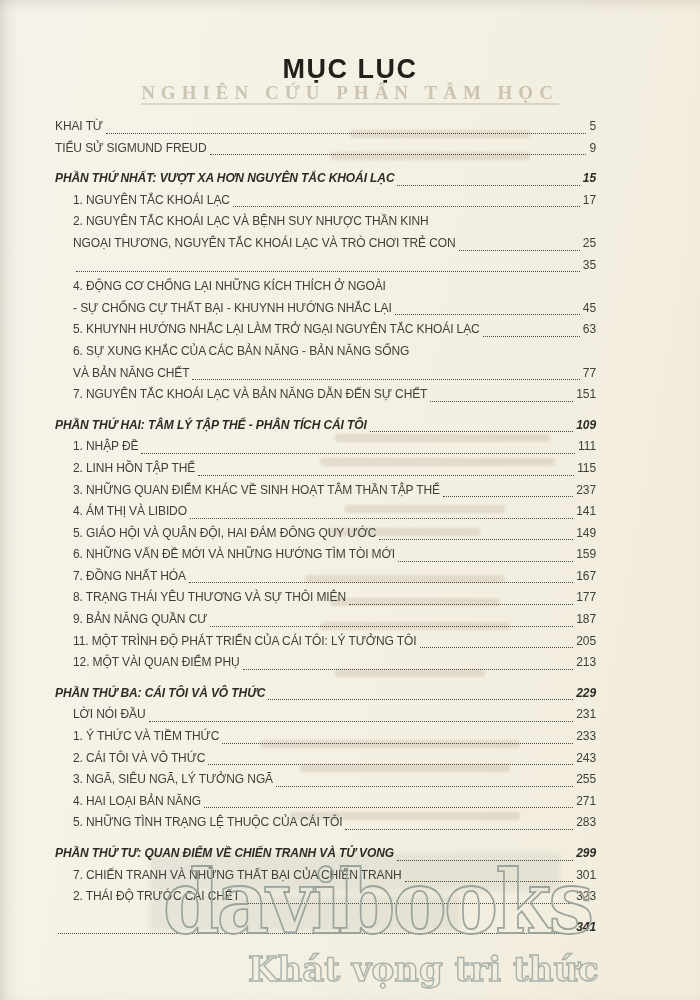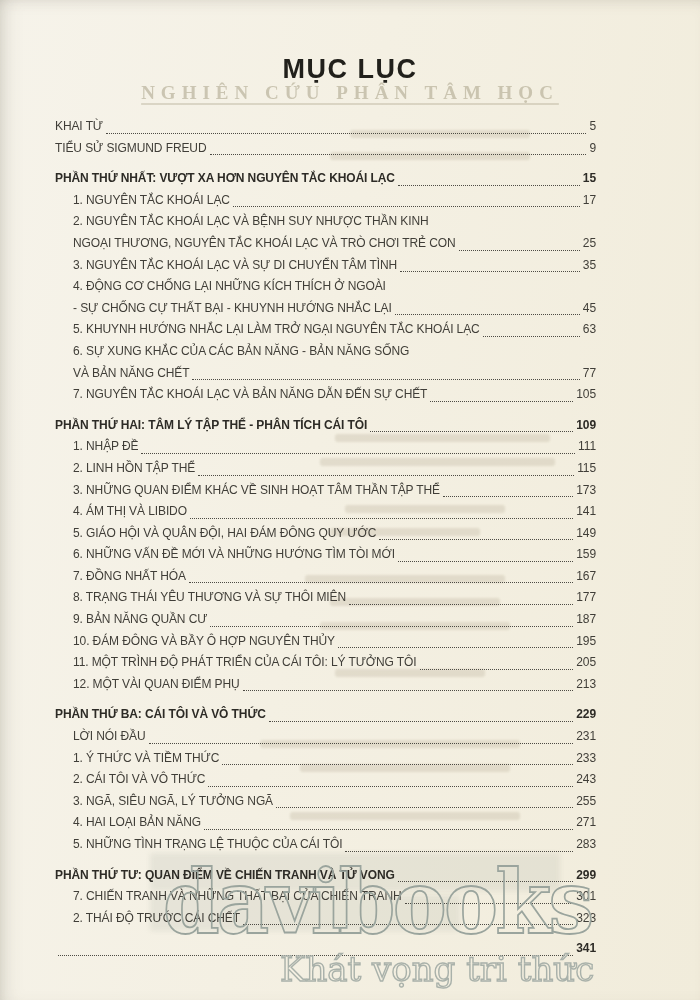--- a/index.html
+++ b/index.html
@@ -21,43 +21,43 @@
     color:rgba(168,160,134,0.55);
     text-decoration:underline; text-decoration-thickness:2px;
     text-decoration-color:rgba(168,160,134,0.35); text-underline-offset:4px;
   }
   .toc { position:absolute; top:116px; left:0; right:0; padding:0 104px 0 55px; z-index:2; }
   .toc-row {
     display:flex; align-items:flex-end; line-height:21.6px;
     font-size:12px; letter-spacing:-0.1px; color:#403e38; white-space:nowrap;
   }
   .toc-row.indent { padding-left:18px; }
-  .toc-row.bold { font-weight:bold; color:#2d2b26; }
+  .toc-row.bold { font-weight:bold; color:#2d2b26;font-style:italic; }
   .toc-row.gap { margin-top:9px; }
   .toc-row .t { flex:0 0 auto; }
   .toc-row .leader {
     flex:1 1 auto; min-width:10px; margin:0 3px 4px 3px;
     border-bottom:1.8px dotted #4d4b44;
   }
   .toc-row .pg { flex:0 0 auto; }
   
   .bleed { position:absolute; z-index:1; pointer-events:none; border-radius:3px;
            background:rgba(172,164,138,0.26); filter:blur(1.2px); }
   .bleed.box { background:rgba(168,172,162,0.18); filter:blur(2.5px); border-radius:2px; }
   
   .wm-brand {
     position:absolute; left:163px; top:858px; z-index:3; white-space:nowrap;
     font-family:"DejaVu Serif", serif; font-weight:bold;
     font-size:88px; letter-spacing:-3px; line-height:1;
     color:transparent; -webkit-text-stroke:1.8px #9aa49d;
     transform:scaleX(0.92); transform-origin:left top;
   }
   .wm-slogan {
-    position:absolute; left:280px; top:952px; z-index:3; white-space:nowrap;
-    font-family:"DejaVu Serif", serif; font-weight:normal;
+    position:absolute; left:248px; top:952px; z-index:3; white-space:nowrap;
+    font-family:"DejaVu Serif", serif; font-weight:bold;
     font-size:34px; line-height:1;
     color:transparent; -webkit-text-stroke:1.4px #a9b1aa;
   }
 </style>
 </head>
 <body>
 
 <div class="page">
 
   <h1 class="title">MỤC LỤC</h1>
@@ -105,21 +105,20 @@
       </div>
       <div class="toc-row indent">
         <span class="t">2. NGUYÊN TẮC KHOÁI LẠC VÀ BỆNH SUY NHƯỢC THẦN KINH</span>
       </div>
       <div class="toc-row indent">
         <span class="t">NGOẠI THƯƠNG, NGUYÊN TẮC KHOÁI LẠC VÀ TRÒ CHƠI TRẺ CON</span>
         <span class="leader"></span>
         <span class="pg">25</span>
       </div>
       <div class="toc-row indent">
-        <span class="t">3. NGUYÊN TẮC KHOÁI LẠC VÀ SỰ DI CHUYỂN TÂM TÌNH</span>
         <span class="leader"></span>
         <span class="pg">35</span>
       </div>
       <div class="toc-row indent">
         <span class="t">4. ĐỘNG CƠ CHỐNG LẠI NHỮNG KÍCH THÍCH Ở NGOÀI</span>
       </div>
       <div class="toc-row indent">
         <span class="t">- SỰ CHỐNG CỰ THẤT BẠI - KHUYNH HƯỚNG NHẮC LẠI</span>
         <span class="leader"></span>
         <span class="pg">45</span>
@@ -133,41 +132,41 @@
         <span class="t">6. SỰ XUNG KHẮC CỦA CÁC BẢN NĂNG - BẢN NĂNG SỐNG</span>
       </div>
       <div class="toc-row indent">
         <span class="t">VÀ BẢN NĂNG CHẾT</span>
         <span class="leader"></span>
         <span class="pg">77</span>
       </div>
       <div class="toc-row indent">
         <span class="t">7. NGUYÊN TẮC KHOÁI LẠC VÀ BẢN NĂNG DẪN ĐẾN SỰ CHẾT</span>
         <span class="leader"></span>
-        <span class="pg">105</span>
+        <span class="pg">151</span>
       </div>
       <div class="toc-row bold gap">
         <span class="t">PHẦN THỨ HAI: TÂM LÝ TẬP THỂ - PHÂN TÍCH CÁI TÔI</span>
         <span class="leader"></span>
         <span class="pg">109</span>
       </div>
       <div class="toc-row indent">
         <span class="t">1. NHẬP ĐỀ</span>
         <span class="leader"></span>
         <span class="pg">111</span>
       </div>
       <div class="toc-row indent">
         <span class="t">2. LINH HỒN TẬP THỂ</span>
         <span class="leader"></span>
         <span class="pg">115</span>
       </div>
       <div class="toc-row indent">
         <span class="t">3. NHỮNG QUAN ĐIỂM KHÁC VỀ SINH HOẠT TÂM THẦN TẬP THỂ</span>
         <span class="leader"></span>
-        <span class="pg">173</span>
+        <span class="pg">237</span>
       </div>
       <div class="toc-row indent">
         <span class="t">4. ÁM THỊ VÀ LIBIDO</span>
         <span class="leader"></span>
         <span class="pg">141</span>
       </div>
       <div class="toc-row indent">
         <span class="t">5. GIÁO HỘI VÀ QUÂN ĐỘI, HAI ĐÁM ĐÔNG QUY ƯỚC</span>
         <span class="leader"></span>
         <span class="pg">149</span>
@@ -184,25 +183,20 @@
       </div>
       <div class="toc-row indent">
         <span class="t">8. TRẠNG THÁI YÊU THƯƠNG VÀ SỰ THÔI MIÊN</span>
         <span class="leader"></span>
         <span class="pg">177</span>
       </div>
       <div class="toc-row indent">
         <span class="t">9. BẢN NĂNG QUẦN CƯ</span>
         <span class="leader"></span>
         <span class="pg">187</span>
-      </div>
-      <div class="toc-row indent">
-        <span class="t">10. ĐÁM ĐÔNG VÀ BẦY Ô HỢP NGUYÊN THỦY</span>
-        <span class="leader"></span>
-        <span class="pg">195</span>
       </div>
       <div class="toc-row indent">
         <span class="t">11. MỘT TRÌNH ĐỘ PHÁT TRIỂN CỦA CÁI TÔI: LÝ TƯỞNG TÔI</span>
         <span class="leader"></span>
         <span class="pg">205</span>
       </div>
       <div class="toc-row indent">
         <span class="t">12. MỘT VÀI QUAN ĐIỂM PHỤ</span>
         <span class="leader"></span>
         <span class="pg">213</span>

